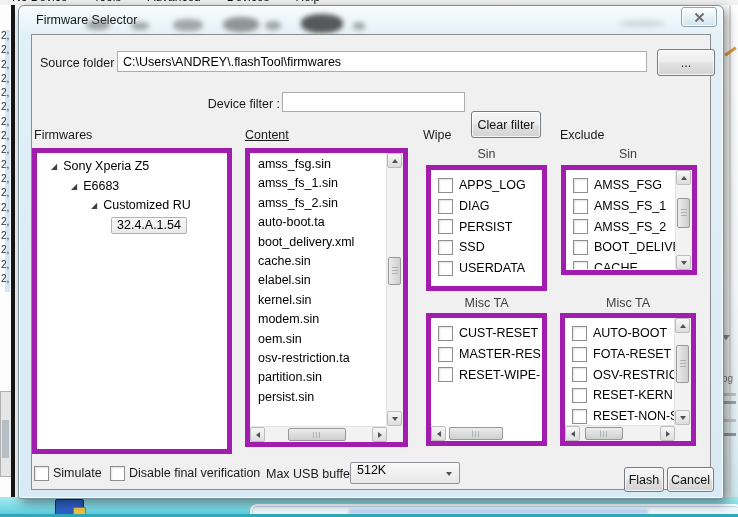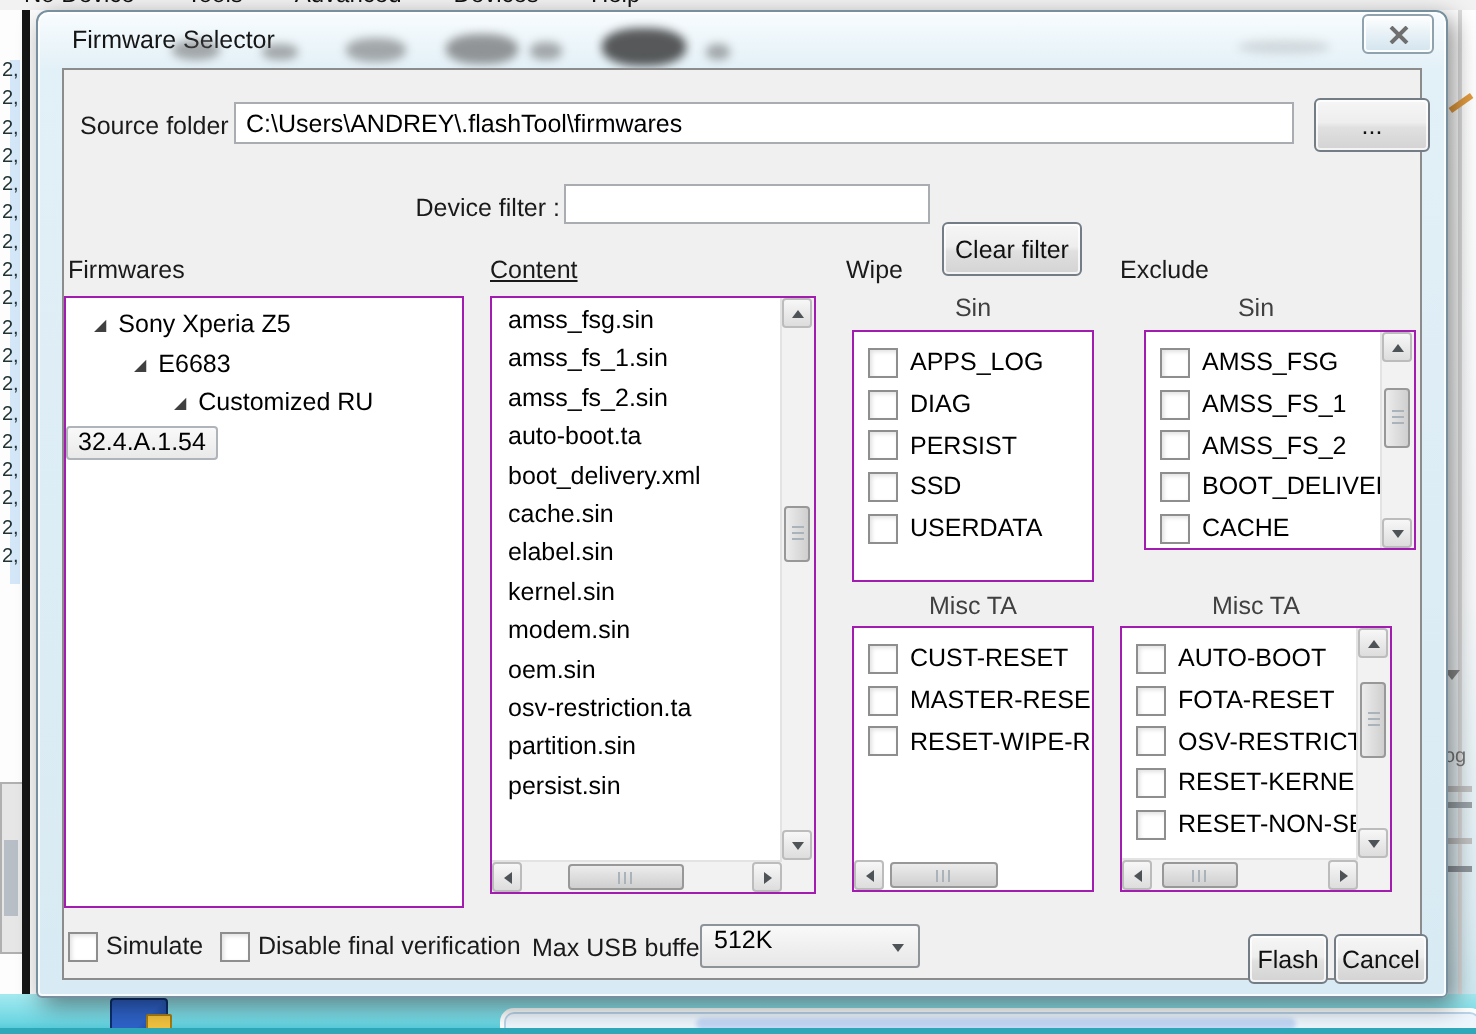--- a/index.html
+++ b/index.html
@@ -42,21 +42,21 @@
   .panel{position:absolute;left:12px;top:28px;width:680px;height:456px;background:#f0f0f0;
          border:1px solid #8c8c8c;box-sizing:border-box;}
 
   .lbl{position:absolute;color:#1a1a1a;white-space:nowrap;}
   .field{position:absolute;border:1px solid #a9acb1;background:#fff;font-family:inherit;font-size:12.5px;
          padding:0 0 0 5px;margin:0;box-sizing:border-box;color:#000;}
   .btn{position:absolute;display:flex;align-items:center;justify-content:center;font-size:12.5px;color:#111;
        background:linear-gradient(#f6f6f6 0%,#eeeeee 45%,#e0e0e0 55%,#d3d3d3 100%);
        border:1px solid #747d86;border-radius:3px;box-shadow:inset 0 0 0 1px rgba(255,255,255,.75);cursor:default;}
 
-  .box{position:absolute;background:#fff;border:1px solid #a21caf;box-sizing:border-box;overflow:hidden;}
+  .box{position:absolute;background:#fff;border:5px solid #a21caf;box-sizing:border-box;overflow:hidden;}
   .grouphdr{position:absolute;text-align:center;color:#404040;}
 
   
   .trow{height:19.6px;line-height:19.6px;white-space:nowrap;position:relative;}
   .tglyph{display:inline-block;font-size:8px;color:#404040;margin-right:6px;vertical-align:1px;}
   .tchip{display:inline-block;line-height:15px;border:1px solid #aeb4ba;border-radius:2px;
          background:linear-gradient(#f9f9f9,#e9e9e9);padding:0 5px;}
 
   
   .files{position:absolute;left:1px;top:2px;right:17px;bottom:17px;overflow:hidden;}
@@ -187,21 +187,21 @@
     <input class="field" style="left: 250px; top: 57px; width: 183px; height: 20px;" type="text" value="">
     <div class="btn" style="left:439px;top:48px;width:68px;height:25px;margin-top:28px;">
       <span>Clear filter</span>
     </div>
 
     <span class="lbl" style="left:2px;top:93px;">Firmwares</span>
     <div class="box" style="left:0px;top:113px;width:200px;height:306px;padding-top:4px;">
         <div class="trow" style="padding-left: 14px;"><span class="tglyph">◢</span><span>Sony Xperia Z5</span></div>
         <div class="trow" style="padding-left: 34px;"><span class="tglyph">◢</span><span>E6683</span></div>
         <div class="trow" style="padding-left: 54px;"><span class="tglyph">◢</span><span>Customized RU</span></div>
-        <div class="trow" style=""><span class="tchip">32.4.A.1.54</span></div>
+        <div class="trow" style="padding-left: 74px;"><span class="tchip">32.4.A.1.54</span></div>
       </div>
 
     <span class="lbl" style="left:213px;top:93px;text-decoration:underline;">Content</span>
     <div class="box" style="left:213px;top:113px;width:163px;height:299px;">
       <div class="files">
           <div class="fitem">amss_fsg.sin</div>
           <div class="fitem">amss_fs_1.sin</div>
           <div class="fitem">amss_fs_2.sin</div>
           <div class="fitem">auto-boot.ta</div>
           <div class="fitem">boot_delivery.xml</div>
@@ -287,21 +287,21 @@
           </div>
         <div class="hthumb" style="left:18px;width:54px;">
             <span class="griph"></span>
           </div>
         <div class="sbtn rgt"></div>
       </div>
     </div>
 
     <span class="lbl" style="left:528px;top:93px;">Exclude</span>
     <span class="grouphdr" style="left:528px;top:112px;width:136px;">Sin</span>
-    <div class="box" style="left:540px;top:130px;width:136px;height:110px;text-decoration:underline;">
+    <div class="box" style="left:529px;top:130px;width:136px;height:110px;text-decoration:underline;">
       <div class="chkwrap" style="right:17px;">
           <div class="chkrow">
             <span class="chk"></span>
             <span class="chklbl">AMSS_FSG</span>
           </div>
           <div class="chkrow">
             <span class="chk"></span>
             <span class="chklbl">AMSS_FS_1</span>
           </div>
           <div class="chkrow">

